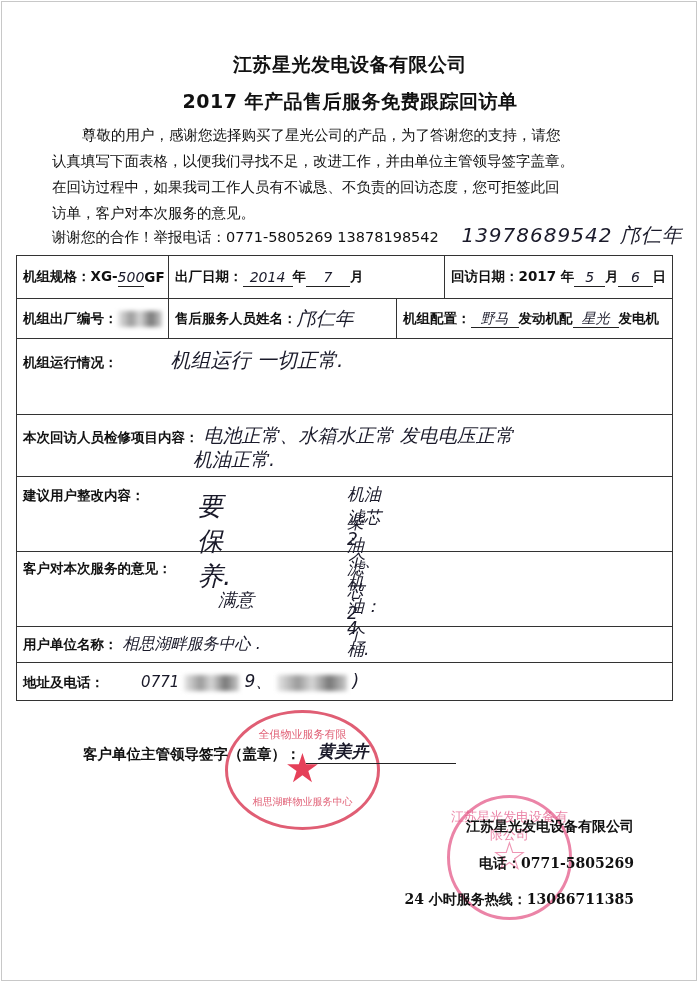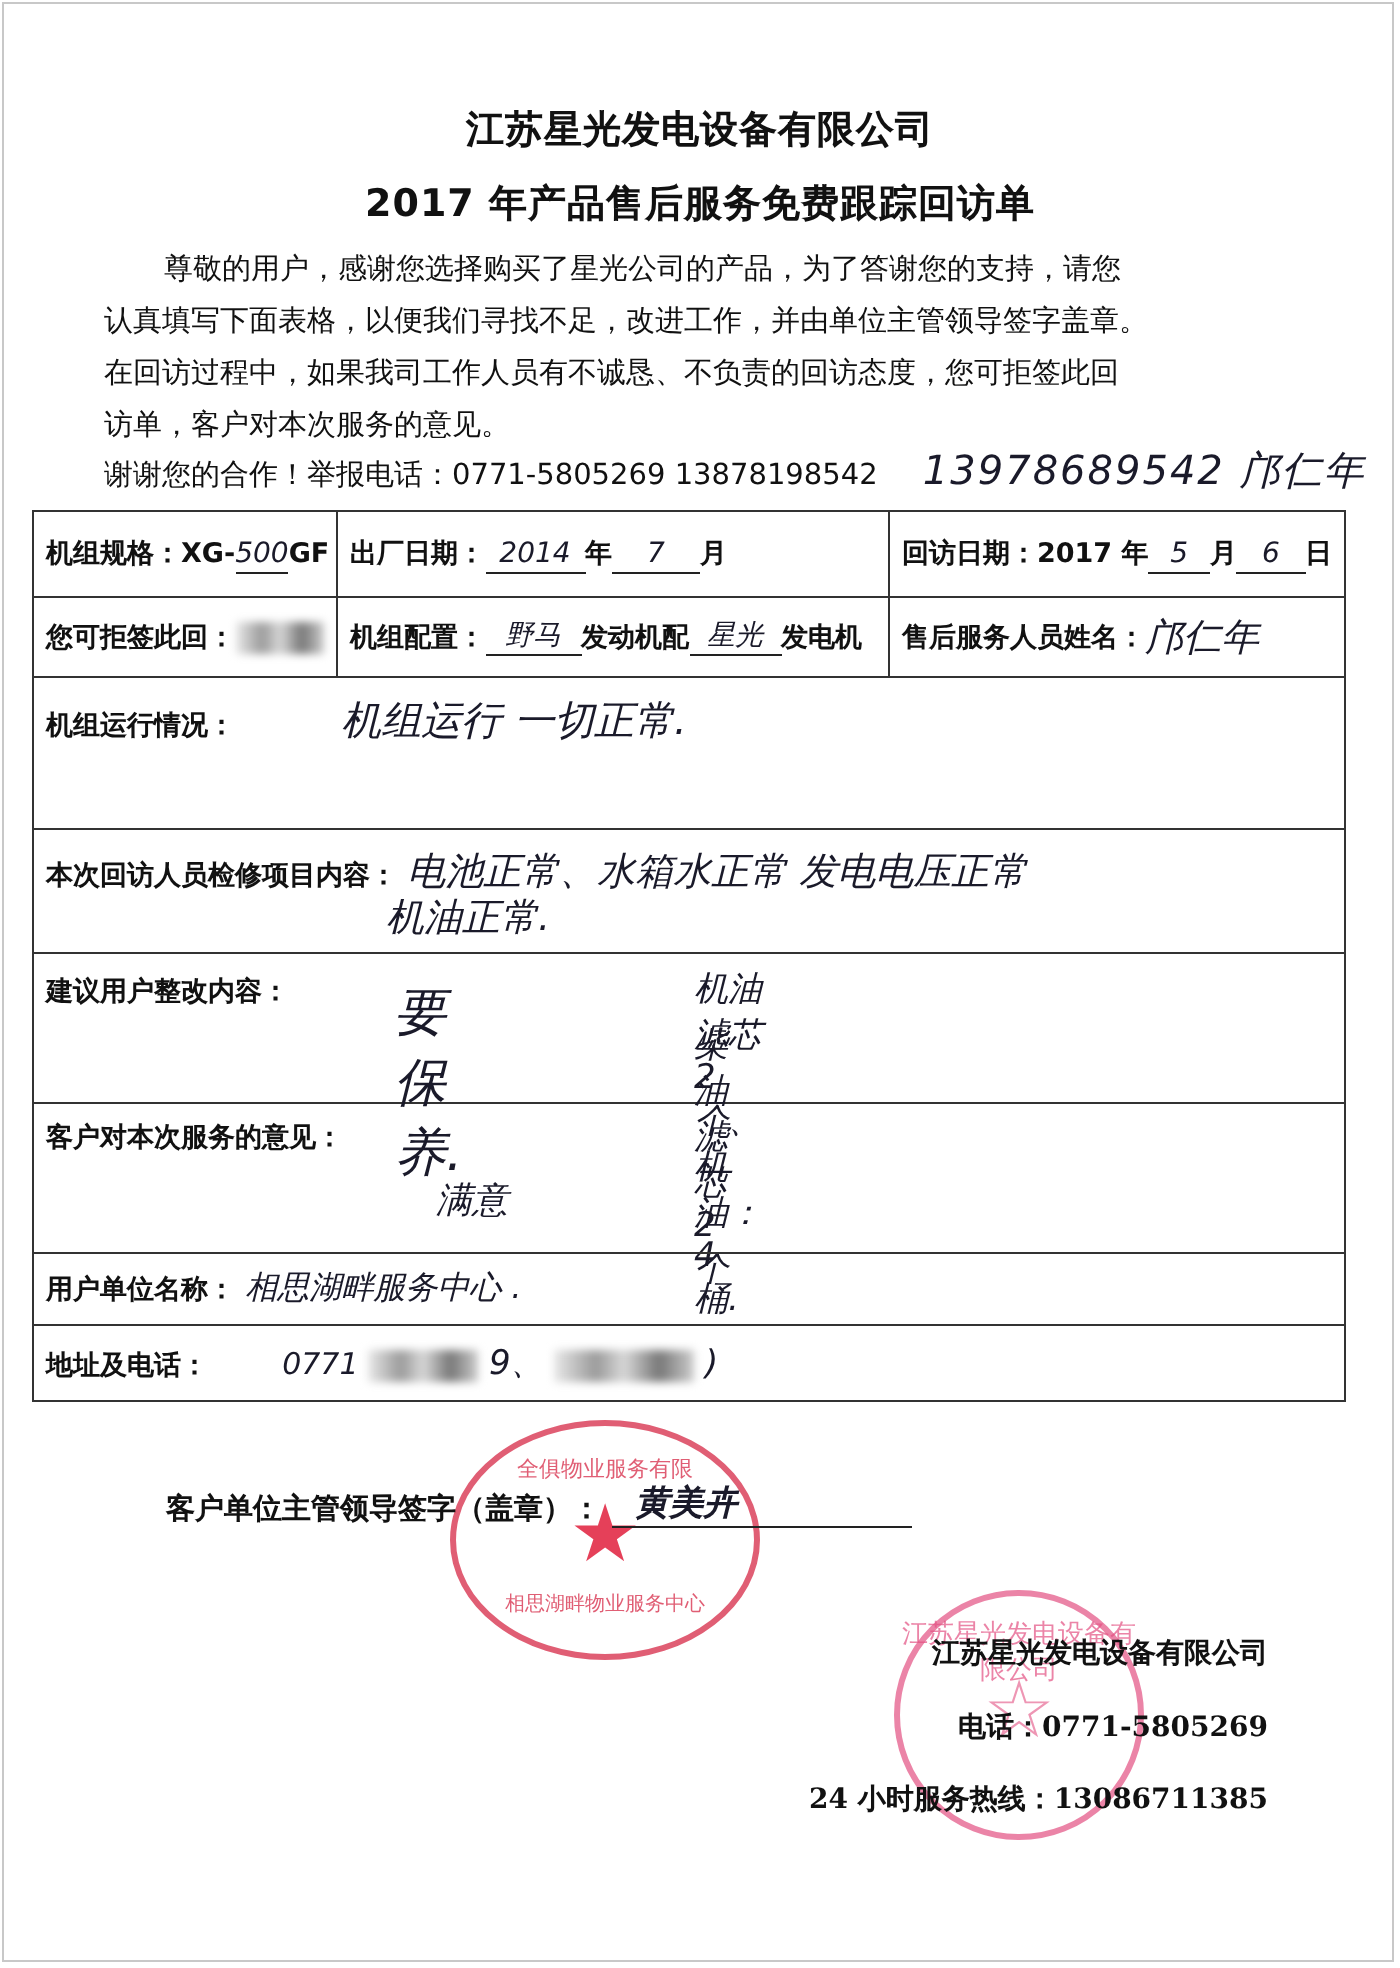--- a/index.html
+++ b/index.html
@@ -132,33 +132,33 @@
       <span>回访日期：2017 年</span>
       <span class="fill" style="width:36px;">5</span>
       <span>月</span>
       <span class="fill" style="width:40px;">6</span>
       <span>日</span>
     </div>
   </div>
 
   <div class="row rh2">
     <div class="cell c1">
-      <span>您可拒签此回：</span>
+      <span>机组出厂编号：</span>
       <span class="blur"></span>
+    </div>
+    <div class="cell c3">
+      <span>售后服务人员姓名：</span>
+      <span class="hw" style="font-size:19px;">邝仁年</span>
     </div>
     <div class="cell c2">
       <span>机组配置：</span>
       <span class="fill" style="width:48px;">野马</span>
       <span>发动机配</span>
       <span class="fill" style="width:46px;">星光</span>
       <span>发电机</span>
-    </div>
-    <div class="cell c3">
-      <span>售后服务人员姓名：</span>
-      <span class="hw" style="font-size:19px;">邝仁年</span>
     </div>
   </div>
 
   <div class="row rh3">
     <div class="wide">
       <span class="label">机组运行情况：</span>
       <span class="hw" style="margin-left:48px;margin-top:37px;">机组运行 一切正常.</span>
     </div>
   </div>
 

